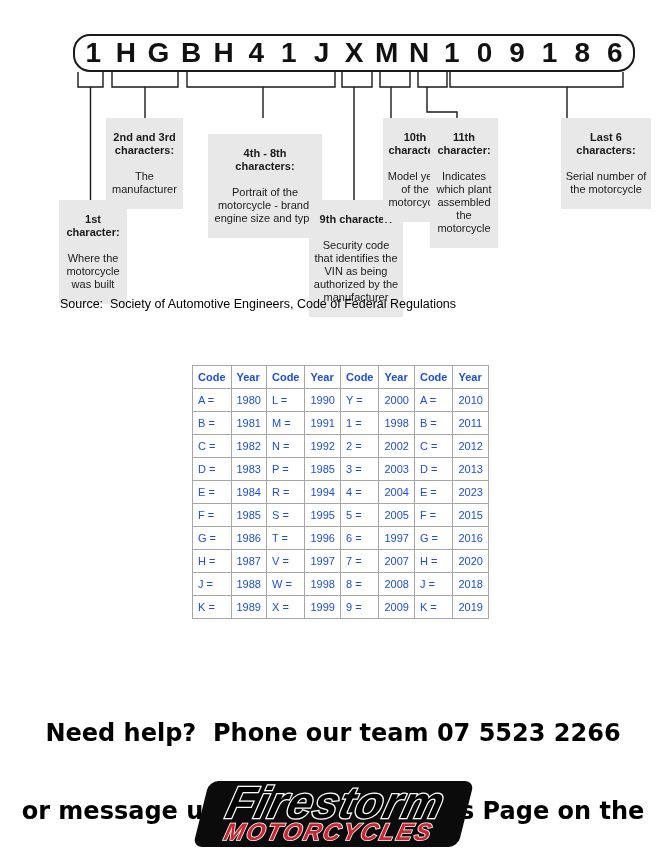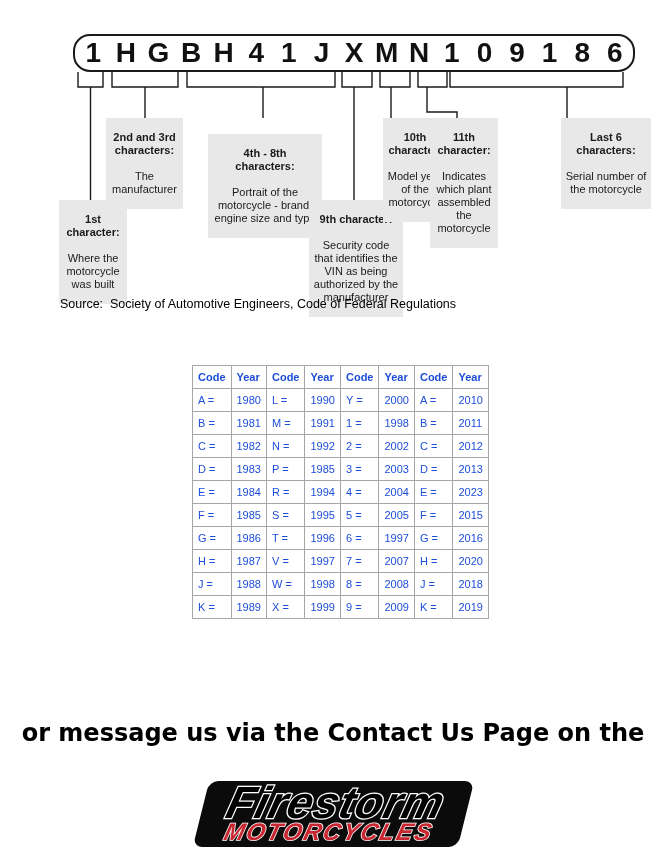--- a/index.html
+++ b/index.html
@@ -256,20 +256,21 @@
           <td class="year">1999</td>
           <td class="code">9 =</td>
           <td class="year">2009</td>
           <td class="code">K =</td>
           <td class="year">2019</td>
         </tr>
       </tbody>
   </table>
 
   <div class="help">
+    <div>Need help?  Phone our team 07 5523 2266</div>
     <div>or message us via the Contact Us Page on the</div>
     
   </div>
 
   <div class="logo-wrap">
     <div class="logo-bg">
       <div class="logo-name">Firestorm</div>
       <div class="logo-sub" style="color: rgb(200, 38, 48);">MOTORCYCLES</div>
     </div>
   </div>

